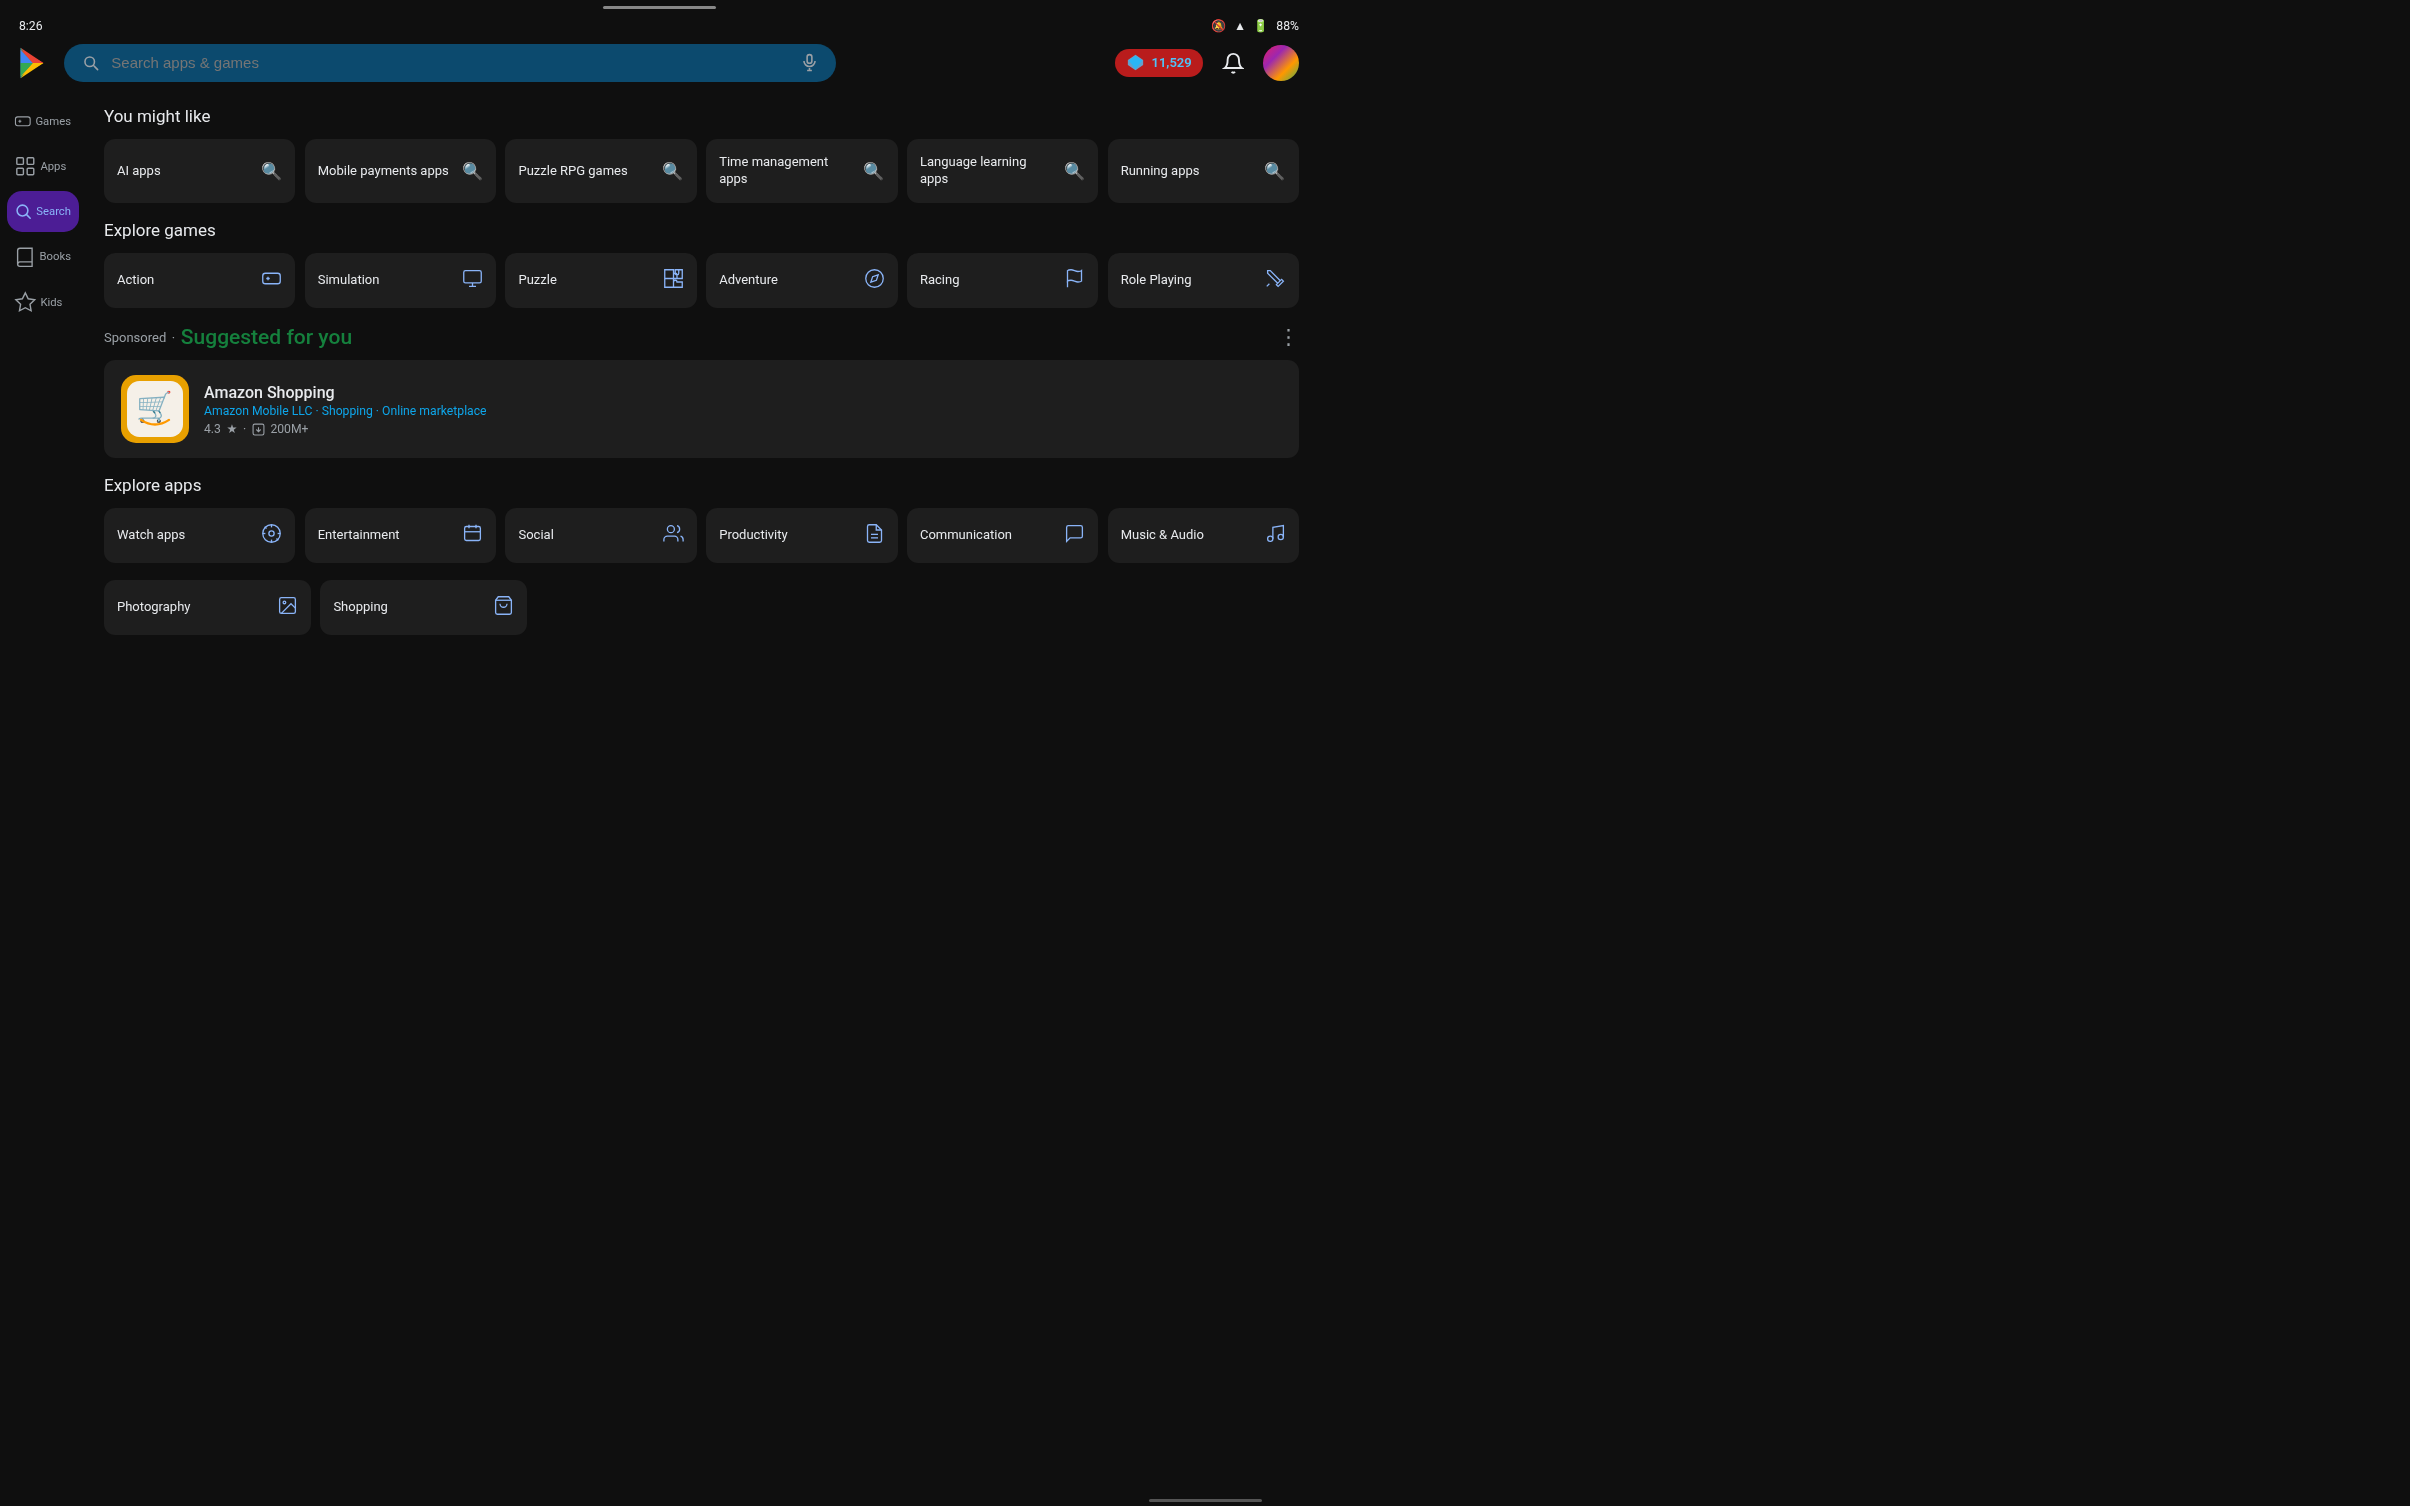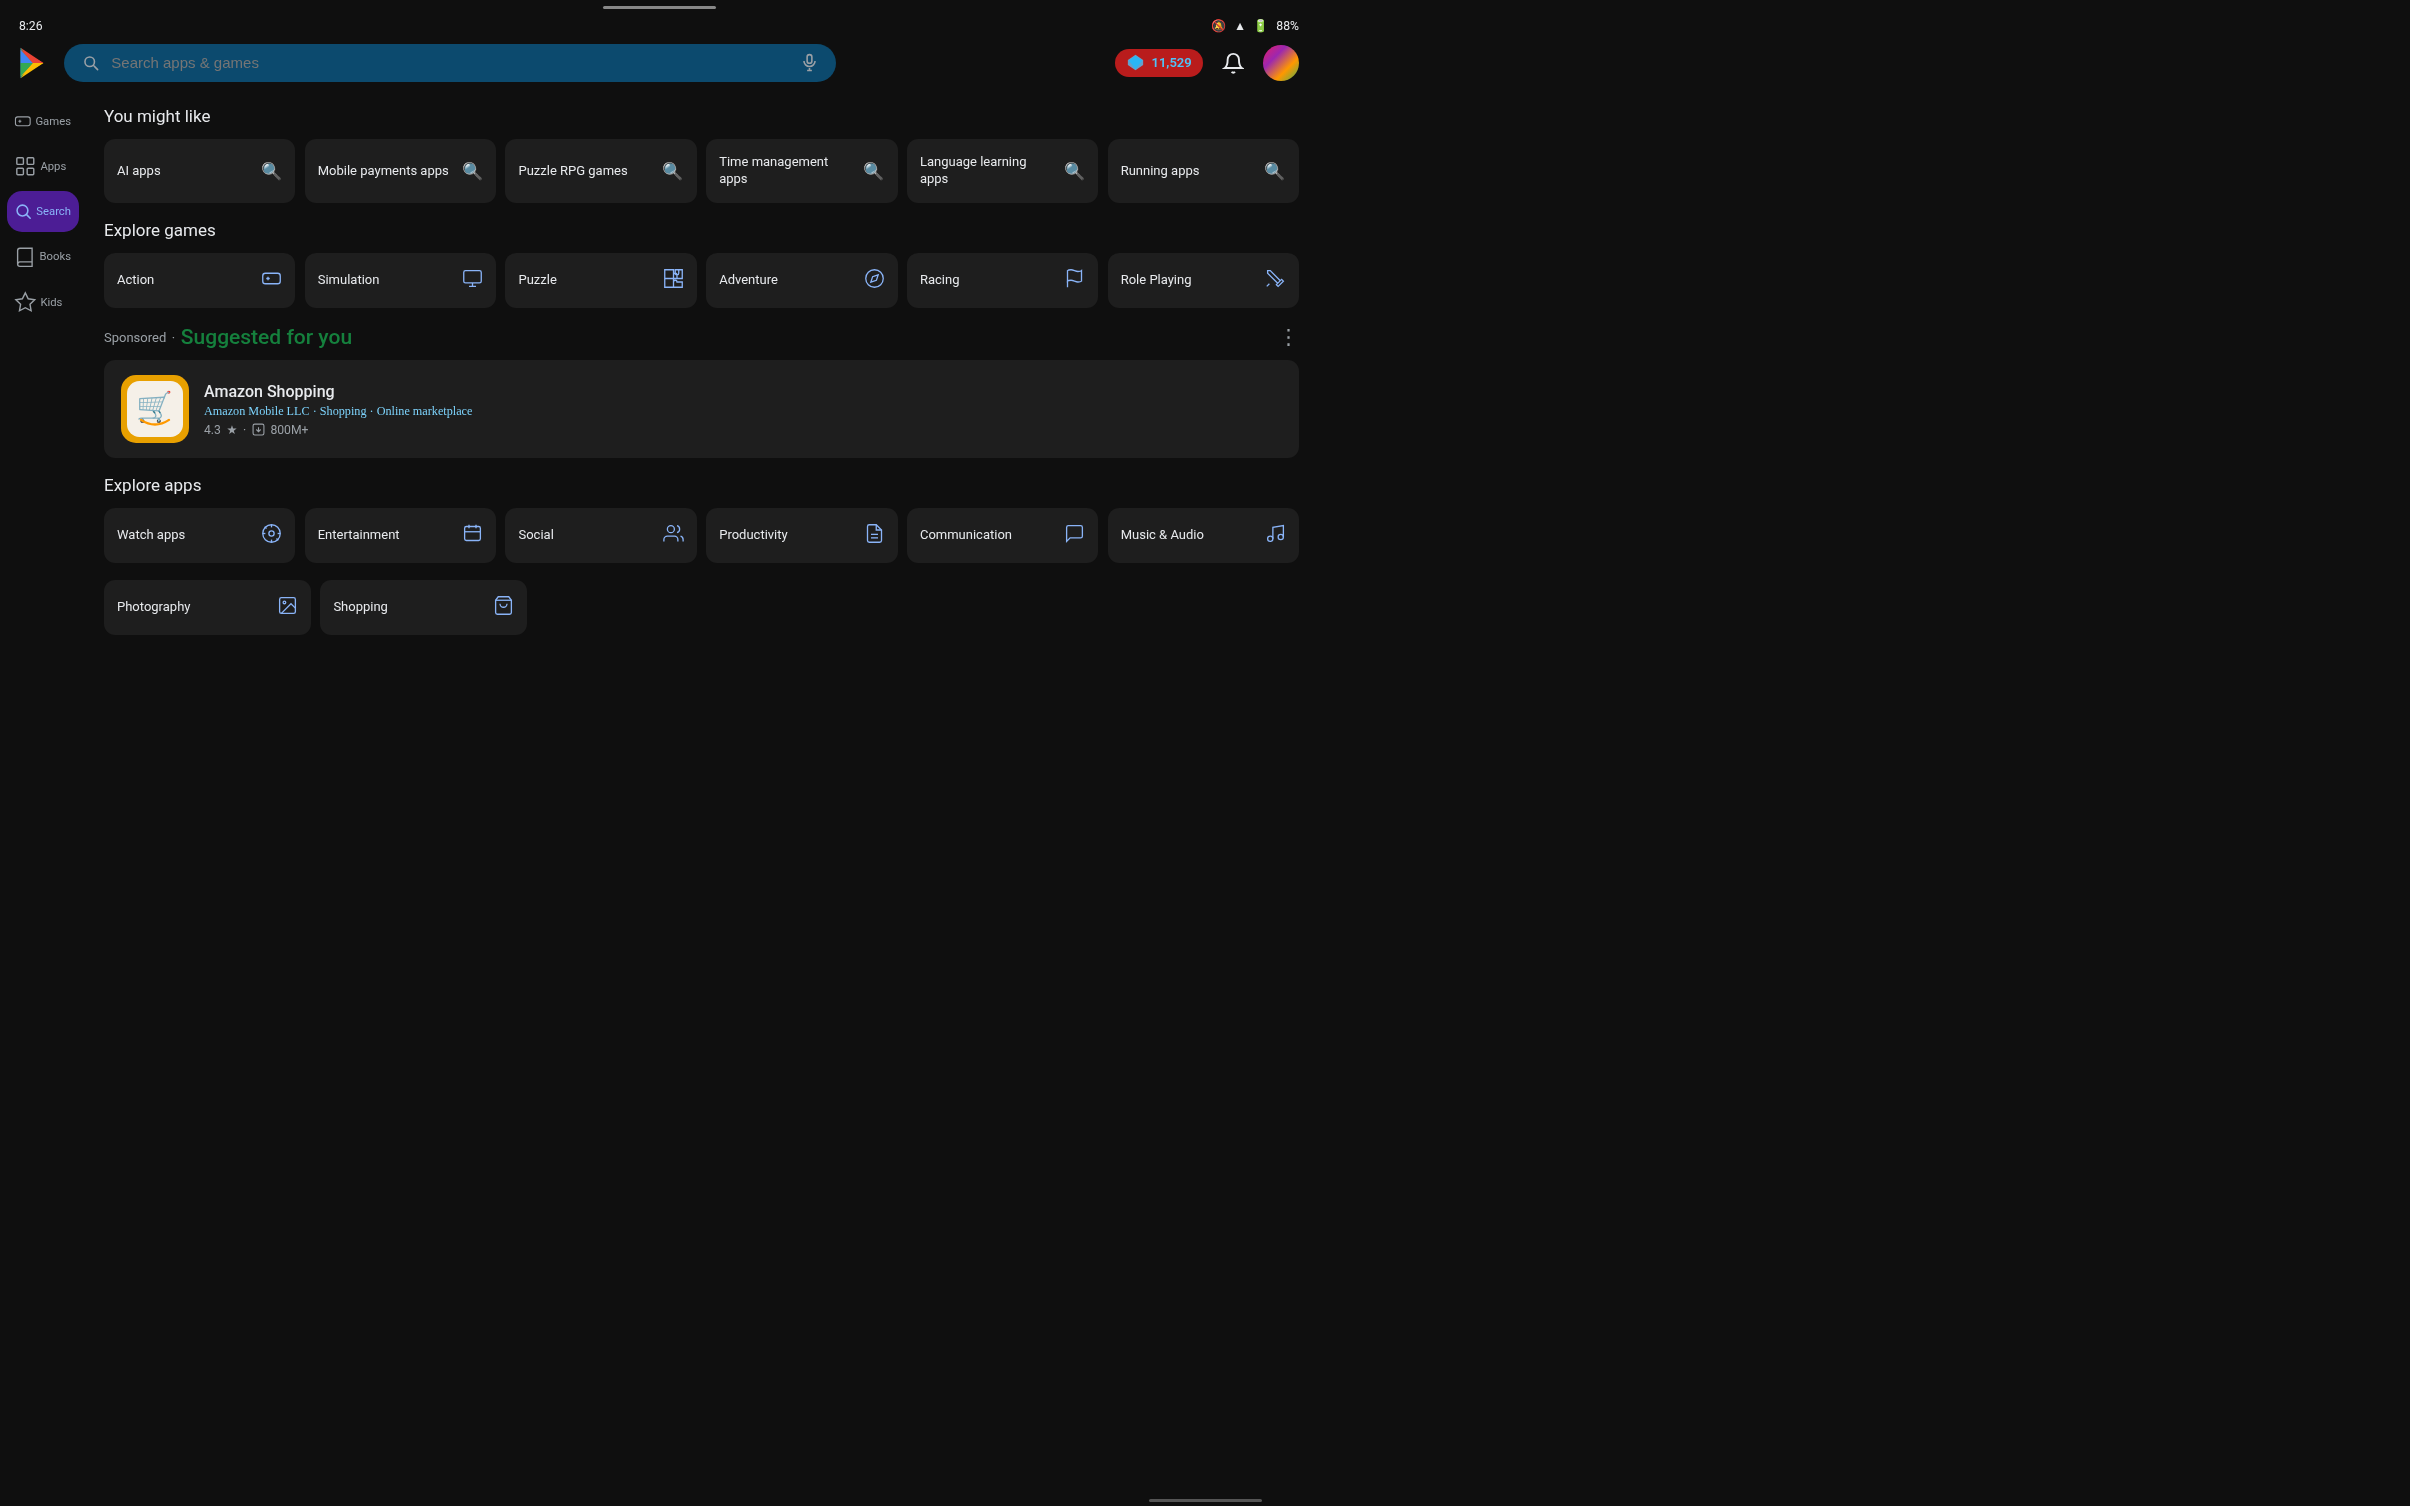--- a/index.html
+++ b/index.html
@@ -234,23 +234,22 @@
       justify-content: center;
       overflow: hidden;
     }
     .app-info .app-name {
       font-size: 16px;
       font-weight: 500;
       color: #e8eaed;
     }
     .app-info .app-dev {
       font-size: 12.2px;
-      color: #7dd3fc;
+      color: #0ea5e9;
       margin-top: 2.8px;
-      font-family: Liberation Serif, serif;
     }
     .app-info .app-rating {
       font-size: 12.2px;
       color: #9aa0a6;
       margin-top: 3.8px;
       display: flex;
       align-items: center;
       gap: 5.6px;
     }
 
@@ -496,21 +495,21 @@
           <span>Online marketplace</span>
         </div>
         <div class="app-rating">
           <span>4.3</span>
           <span>★</span>
           <span>·</span>
           <svg width="13" height="13" viewBox="0 0 24 24" fill="none" stroke="#9aa0a6" stroke-width="2">
             <rect x="2" y="2" width="20" height="20" rx="3"></rect>
             <path d="M8 12l4 4 4-4M12 8v8"></path>
           </svg>
-          <span>800M+</span>
+          <span>200M+</span>
         </div>
       </div>
     </div>
 
     <h2 class="section-title">Explore apps</h2>
     <div class="card-row" id="explore-apps-row">
         <div class="category-card">
           <span class="label">Watch apps</span>
           <span class="card-icon"><svg width="21" height="21" viewBox="0 0 24 24" fill="none" stroke="#8ab4f8" stroke-width="1.5">
               <circle cx="12" cy="12" r="10"></circle>

